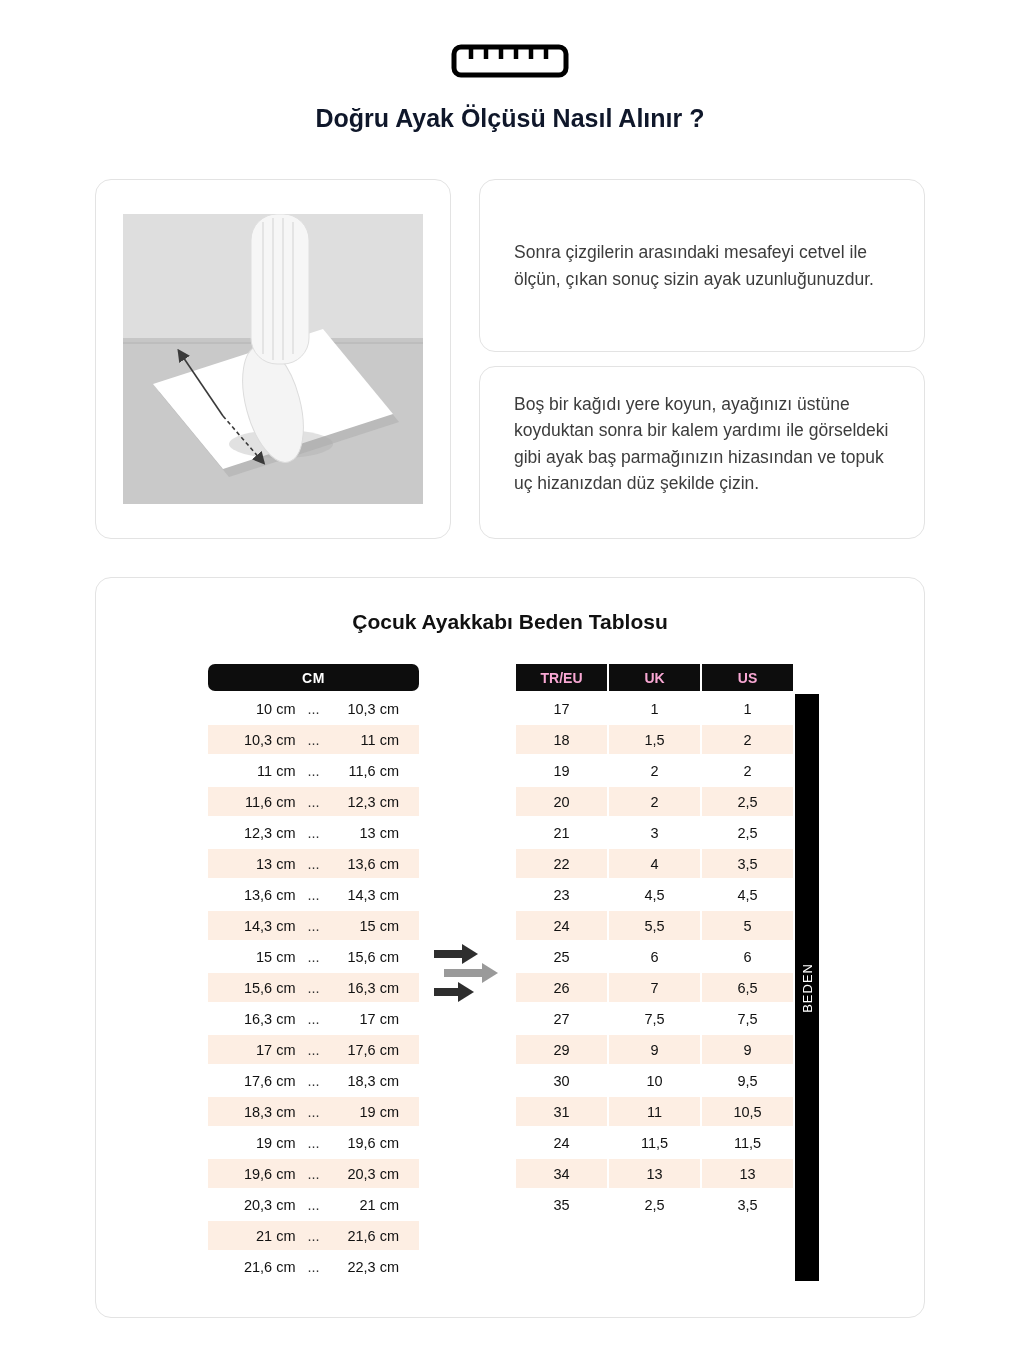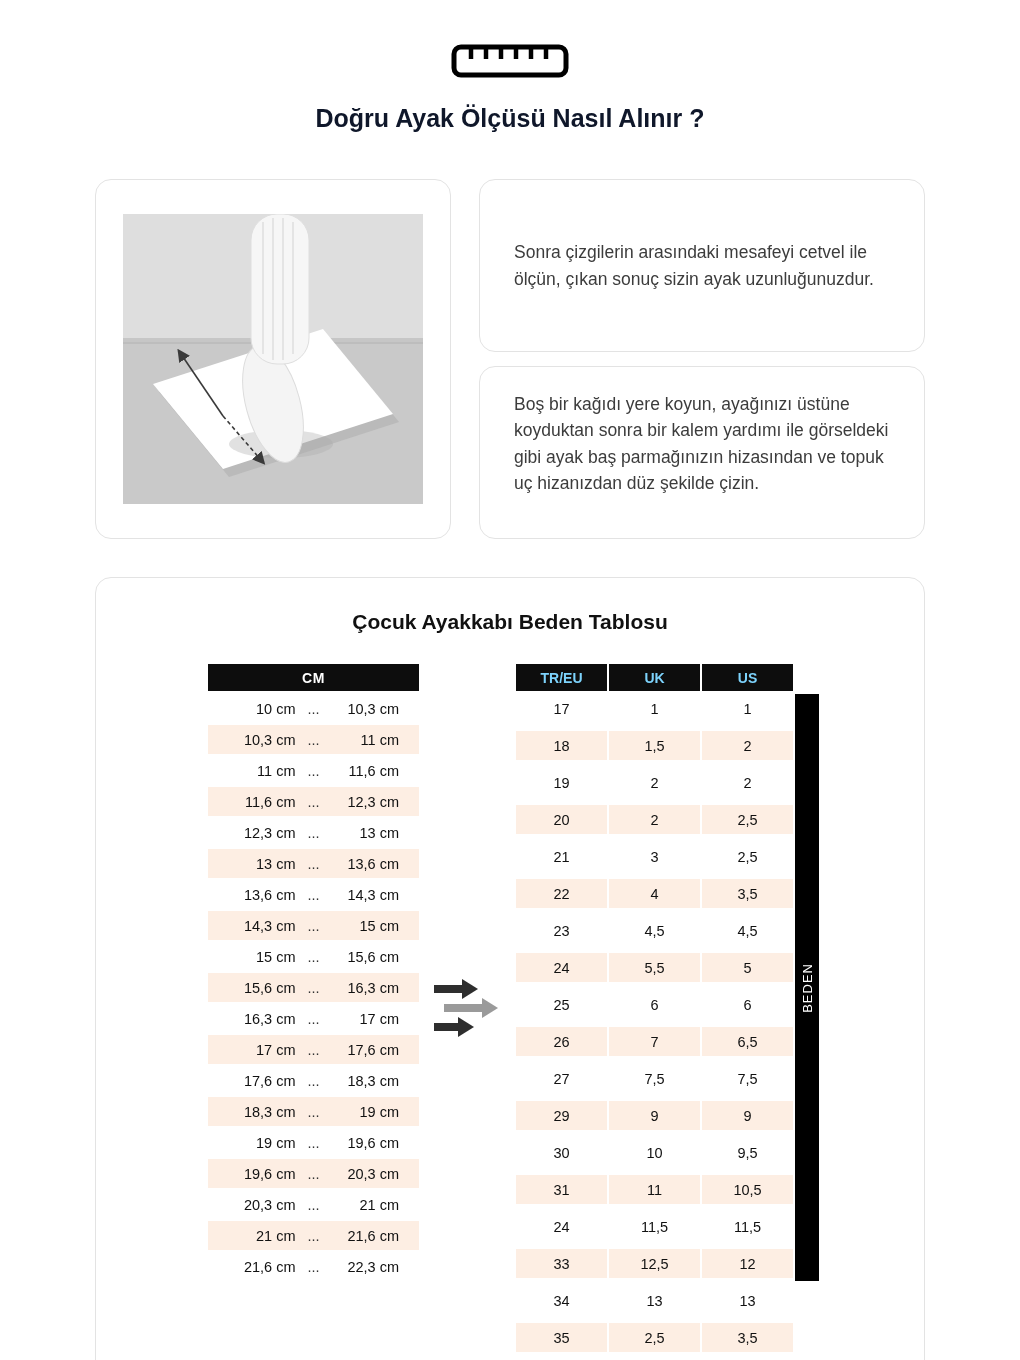--- a/index.html
+++ b/index.html
@@ -28,38 +28,38 @@
 
   .chart-card{width:830px;margin:38px auto 40px;padding:32px 0 36px;}
   .chart-title{text-align:center;font-size:21px;font-weight:700;margin:0 0 30px;color:#111;}
 
   .tables{display:flex;align-items:flex-start;padding-left:112px;}
 
   .cm-table{width:211px;flex:none;}
   .cm-header{
     height:27px;background:var(--table_header_bg,#0d0d0d);color:#fff;
     display:flex;align-items:center;justify-content:center;
-    font-size:14px;font-weight:700;margin-bottom:3px;letter-spacing:.5px;
+    font-size:14px;font-weight:700;margin-bottom:3px;letter-spacing:.5px;border-radius:7px;
   }
   .cm-body{display:flex;flex-direction:column;gap:2px;}
   .cm-row{height:29px;display:grid;grid-template-columns:1fr 36px 1fr;align-items:center;font-size:14.5px;color:#111;}
   .cm-row:nth-child(even){background:var(--row_alt,#fdeee3);}
   .c-from{text-align:right;}
   .c-dots{text-align:center;color:#333;}
   .c-to{text-align:right;padding-right:20px;}
 
   .arrows-wrap{width:97px;flex:none;display:flex;align-items:center;justify-content:center;align-self:stretch;}
 
   .size-table{width:277px;flex:none;}
   .size-header{display:grid;grid-template-columns:1fr 1fr 1fr;gap:2px;margin-bottom:3px;}
   .size-header .hcell{
-    height:27px;background:var(--table_header_bg,#0d0d0d);color:#7dd3fc;
+    height:27px;background:var(--table_header_bg,#0d0d0d);color:#f9a8d4;
     display:flex;align-items:center;justify-content:center;font-size:14px;font-weight:700;
   }
-  .size-body{display:flex;flex-direction:column;gap:8px;}
+  .size-body{display:flex;flex-direction:column;gap:2px;}
   .size-row{display:grid;grid-template-columns:1fr 1fr 1fr;gap:2px;height:29px;}
   .size-row .cell{display:flex;align-items:center;justify-content:center;font-size:14.5px;color:#111;background:transparent;}
   .size-row:nth-child(even) .cell{background:var(--row_alt,#fdeee3);}
 
   .beden-bar{
     width:24px;height:587px;margin-left:2px;margin-top:30px;flex:none;
     background:#000;color:#fff;display:flex;align-items:center;justify-content:center;
   }
   .beden-label{
     writing-mode:vertical-rl;transform:rotate(180deg);
@@ -334,25 +334,20 @@
               <span class="cell">31</span>
               <span class="cell">11</span>
               <span class="cell">10,5</span>
             </div>
             <div class="size-row">
               <span class="cell">24</span>
               <span class="cell">11,5</span>
               <span class="cell">11,5</span>
             </div>
             <div class="size-row">
-              <span class="cell">33</span>
-              <span class="cell">12,5</span>
-              <span class="cell">12</span>
-            </div>
-            <div class="size-row">
               <span class="cell">34</span>
               <span class="cell">13</span>
               <span class="cell">13</span>
             </div>
             <div class="size-row">
               <span class="cell">35</span>
               <span class="cell">2,5</span>
               <span class="cell">3,5</span>
             </div>
           </div>

